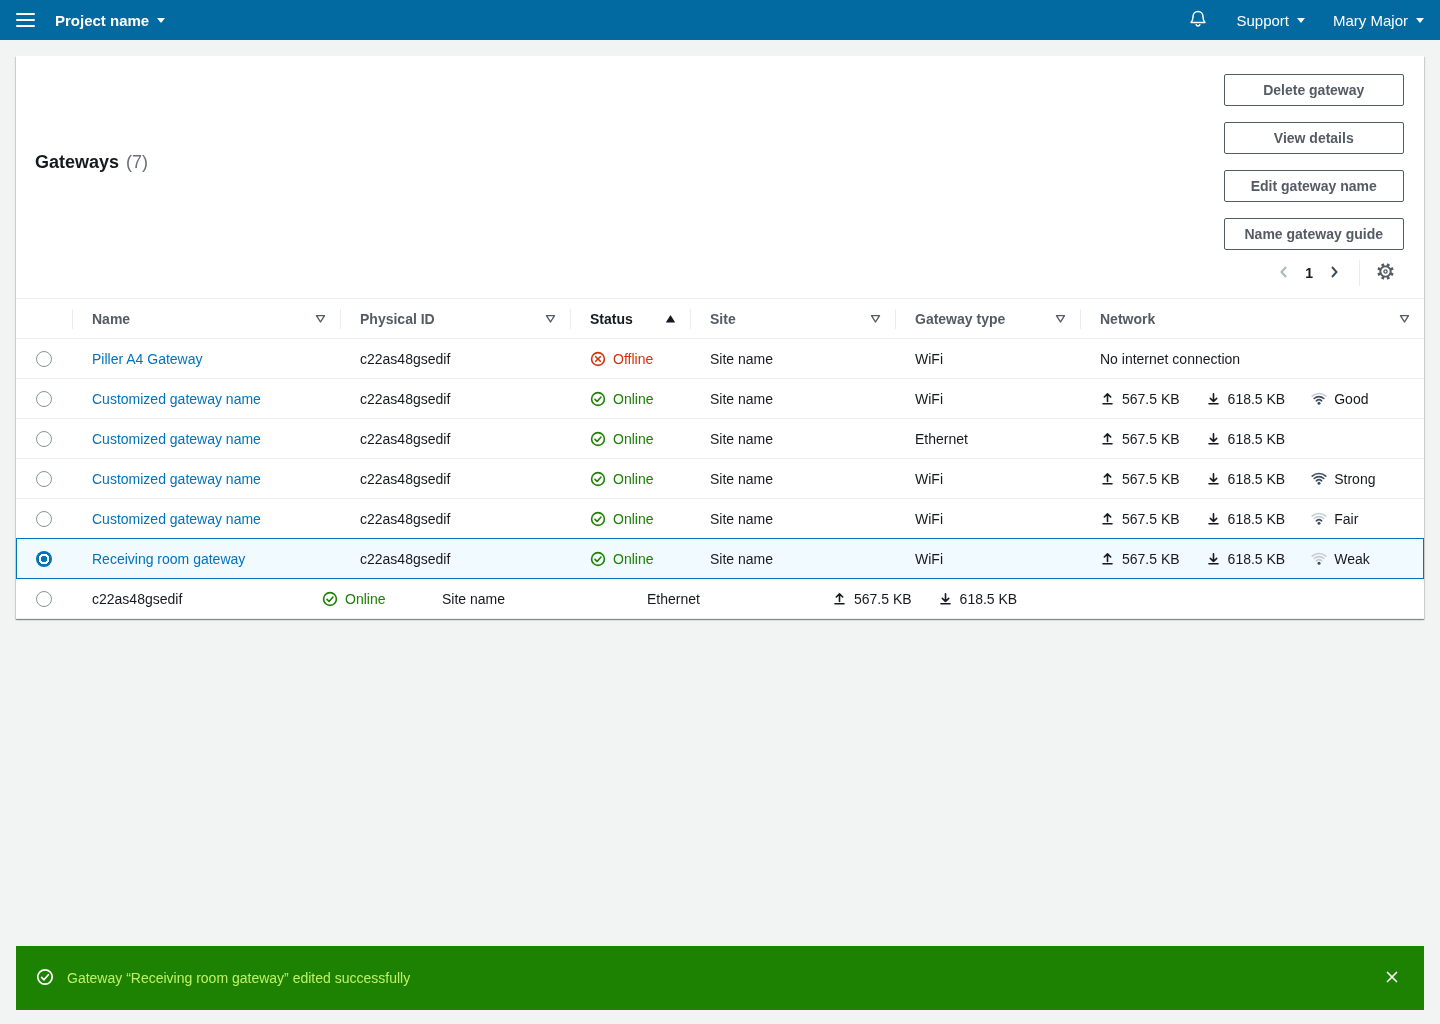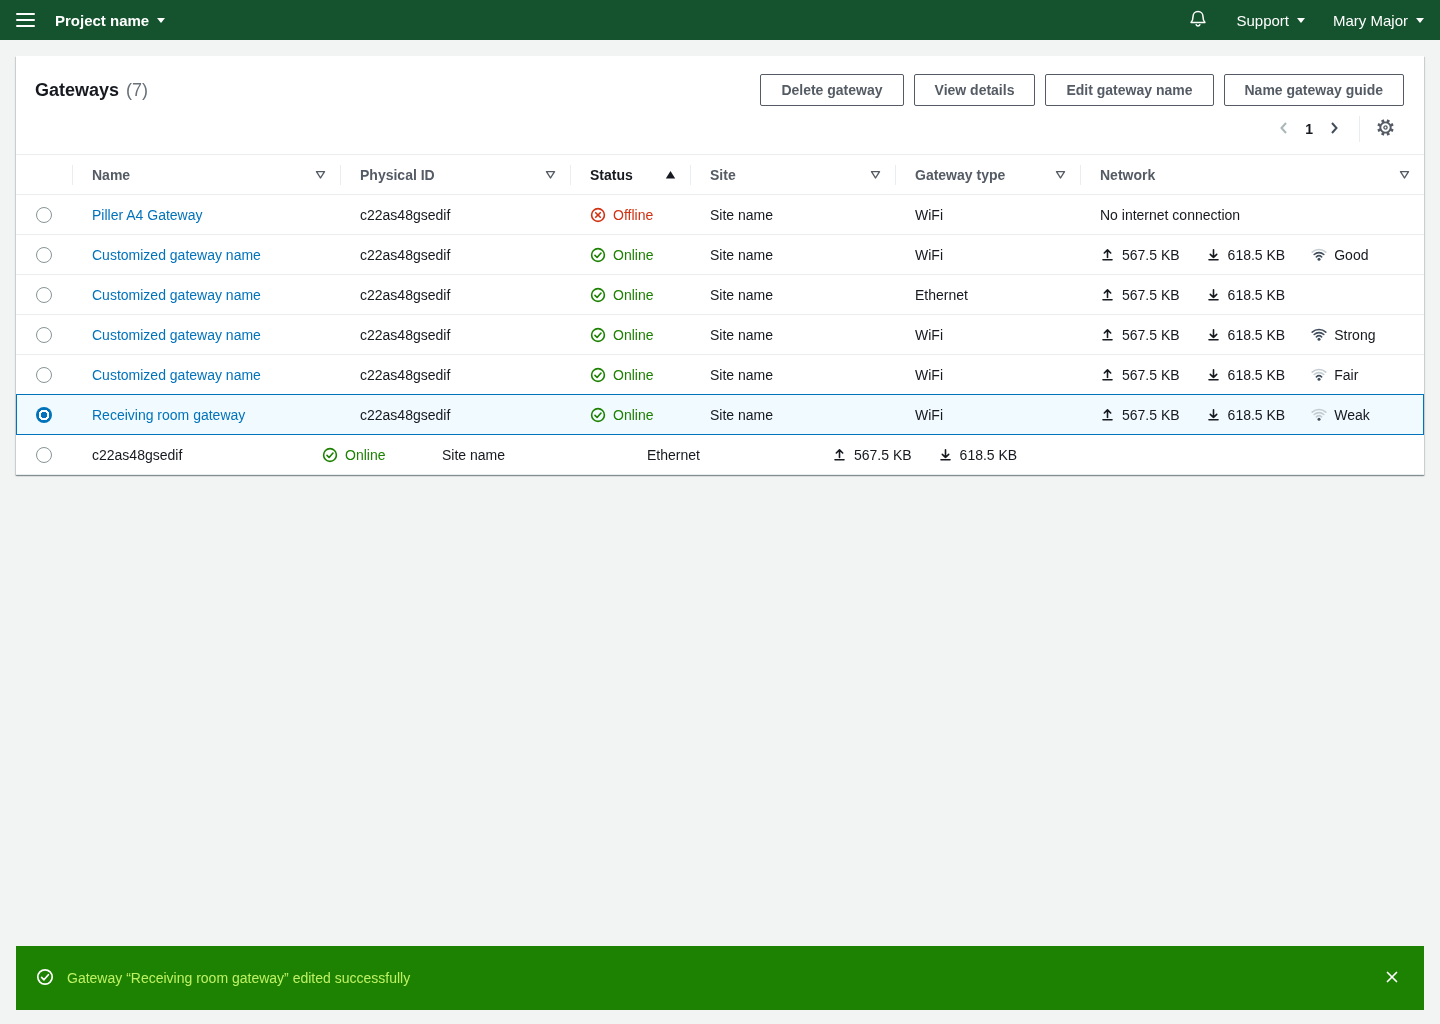--- a/index.html
+++ b/index.html
@@ -8,39 +8,39 @@
     width: 1440px; height: 1024px;
     background: #f2f3f3;
     font-family: "Liberation Sans", sans-serif;
     font-size: 14px;
     color: #16191f;
     position: relative;
     overflow: hidden;
   }
   
   .topnav {
-    height: 40px; background: #14532d; color: #fff;
+    height: 40px; background: #0369a1; color: #fff;
     display: flex; align-items: center; padding: 0 16px;
   }
   .hamburger { display: flex; flex-direction: column; gap: 4px; width: 19px; cursor: pointer; margin-right: 20px; }
   .hamburger span { height: 2px; background: #fff; border-radius: 1px; }
   .nav-item { display: flex; align-items: center; cursor: pointer; font-size: 15px; }
   .nav-project { font-weight: 700; }
   .caret { width: 0; height: 0; border-left: 4.5px solid transparent; border-right: 4.5px solid transparent; border-top: 5.5px solid #fff; margin-left: 8px; display: inline-block; }
   .nav-right { margin-left: auto; display: flex; align-items: center; gap: 28px; }
   .bell-btn { display: flex; align-items: center; cursor: pointer; }
   
   .card {
     margin: 16px; background: #fff;
     box-shadow: 0 1px 1px rgba(0,28,36,.3), 1px 1px 1px rgba(0,28,36,.12), -1px 1px 1px rgba(0,28,36,.12);
   }
   .card-header { display: flex; justify-content: space-between; align-items: center; padding: 18px 20px 0 19px; }
   .page-title { font-size: 18px; font-weight: 700; margin: 0; display: flex; align-items: baseline; gap: 7px; }
   .page-title .count { font-weight: 400; color: #687078; }
-  .actions { display: flex; gap: 10px; }
+  .actions { display: flex; gap: 16px; flex-direction: column; }
   .btn {
     height: 32px; padding: 0 20px; background: #fff;
     border: 1px solid #545b64; border-radius: 2px;
     font-family: inherit; font-size: 14px; font-weight: 700; color: #545b64;
     cursor: pointer; white-space: nowrap;
   }
   .toolbar { display: flex; justify-content: flex-end; align-items: center; padding: 10px 26px 12px 20px; }
   .icon-btn { background: none; border: none; padding: 0; width: 26px; height: 26px; display: flex; align-items: center; justify-content: center; cursor: pointer; }
   .page-num { font-weight: 700; font-size: 14px; color: #16191f; padding: 0 8px; }
   .v-divider { width: 1px; height: 26px; background: #eaeded; margin: 0 12px; }

